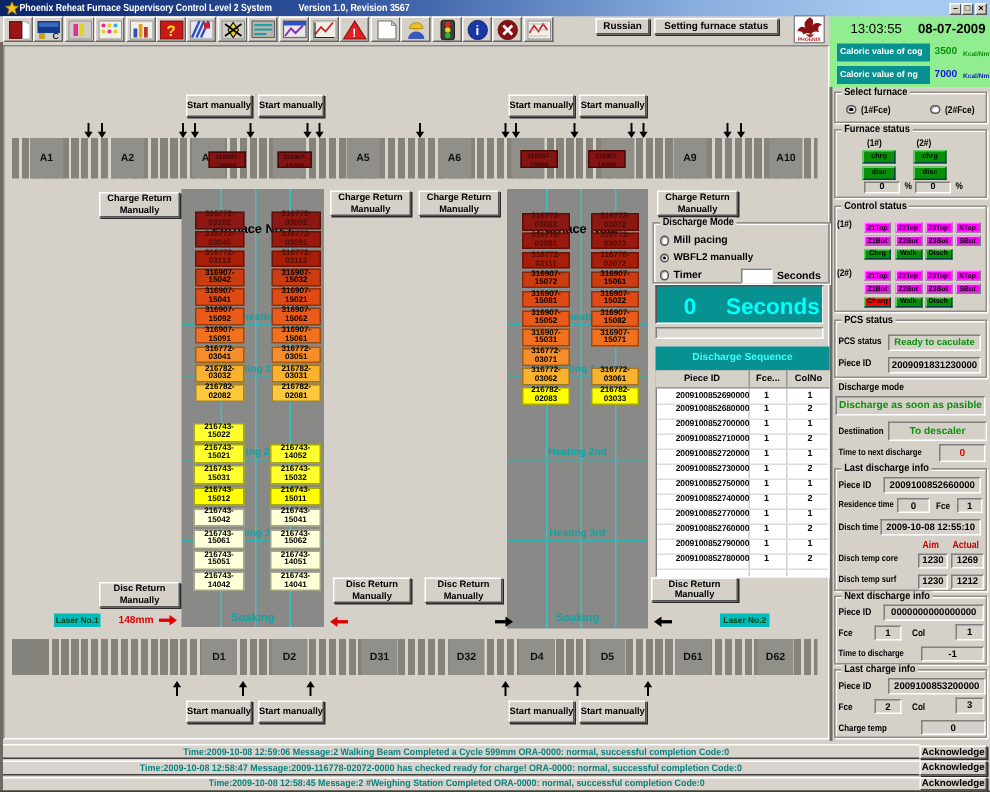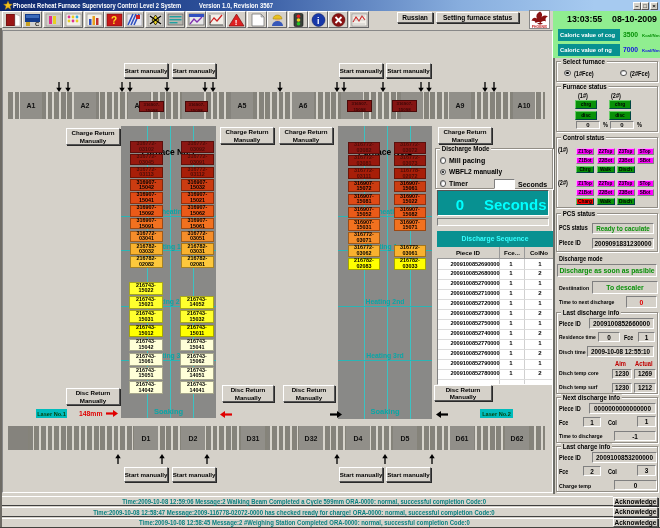--- a/index.html
+++ b/index.html
@@ -157,22 +157,22 @@
   </div>
 <div style="position:absolute;left:397px;top:12px;width:36px;height:11px;font-size:6.6px"></div>
 <div class="b" style="position:absolute;left:397px;top:12px;width:36px;height:11px;font-size:6.6px">Russian</div>
 <div class="b" style="position:absolute;left:436px;top:12px;width:83px;height:11px;font-size:6.6px">Setting furnace status</div>
 <div style="position:absolute;left:529px;top:10px;width:21px;height:19px;background:#fff;border:1px solid #888"><svg width="19" height="17" viewBox="0 0 19 17">
       <path d="M10,0.5 C6.5,2.5 5.5,5 7,7.5 C4.5,6 2.5,7 1.5,10 C4,9.5 5.5,10.5 5.5,12 C8,10.5 9.5,10.5 10.5,12.5 C11.5,10 13.5,9.5 16,10.5 C15,8 15.5,6 18,5.5 C15,3.5 12.5,4.5 11.5,6.5 C12.5,4 12.5,2 10,0.5 Z" fill="#8a1212"></path>
       <path d="M7,12 L13,12 L11,13.5 L9,13.5 Z" fill="#8a1212"></path>
       <text x="1.8" y="16.5" font-size="3.4" font-weight="bold" fill="#c02020">PHOENIX</text>
     </svg></div>
 <div style="position:absolute;left:553px;top:11px;width:107px;height:47px;background:#90ee90"></div>
-<div style="position:absolute;left:567px;top:14px;width:40px;height:11px;font-size:8.8px;font-weight:bold;color:#000">13:03:55</div>
-<div style="position:absolute;left:612px;top:14px;width:48px;height:11px;font-size:8.8px;font-weight:bold;color:#000">08-10-2009</div>
+<div style="position:absolute;left:567px;top:14px;width:40px;height:11px;font-size:8.8px;font-weight:normal;color:#000">13:03:55</div>
+<div style="position:absolute;left:612px;top:14px;width:48px;height:11px;font-size:8.8px;font-weight:bold;color:#000">08-07-2009</div>
 <div style="position:absolute;left:558px;top:29px;width:62px;height:12px;background:#089191;color:#fff;font-size:5.8px;font-weight:bold;display:flex;align-items:center;padding-left:2px">Caloric value of cog</div>
 <div style="position:absolute;left:558px;top:44px;width:62px;height:12px;background:#089191;color:#fff;font-size:5.8px;font-weight:bold;display:flex;align-items:center;padding-left:2px">Caloric value of ng</div>
 <div style="position:absolute;left:623px;top:31px;width:18px;height:8px;font-size:6.8px;font-weight:bold;color:#089108">3500</div>
 <div style="position:absolute;left:642px;top:33px;width:18px;height:6px;font-size:4.4px;font-weight:bold;color:#089108">Kcal/Nm</div>
 <div style="position:absolute;left:623px;top:46px;width:18px;height:8px;font-size:6.8px;font-weight:bold;color:#1515e0">7000</div>
 <div style="position:absolute;left:642px;top:48px;width:18px;height:6px;font-size:4.4px;font-weight:bold;color:#1515e0">Kcal/Nm</div>
 <div style="position:absolute;left:2px;top:30px;width:551px;height:463px;border:1px solid #888;border-right-color:#fff;border-bottom-color:#fff;background:#d5d1c9"></div>
 <div style="position:absolute;left:553px;top:58px;width:2px;height:438px;background:#6e6e68"></div>
 <div class="b" style="position:absolute;left:124px;top:63px;width:44px;height:15px;font-size:6.2px;">Start manually</div>
 <div class="b" style="position:absolute;left:172px;top:63px;width:44px;height:15px;font-size:6.2px;">Start manually</div>

